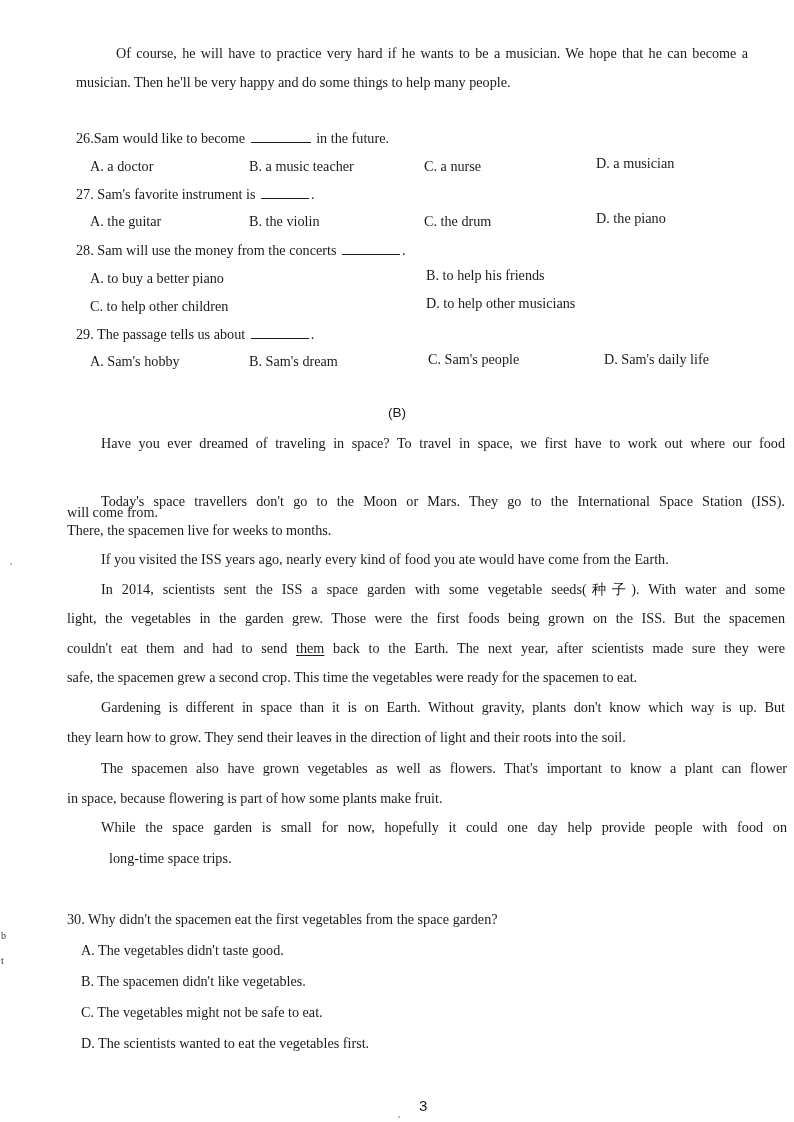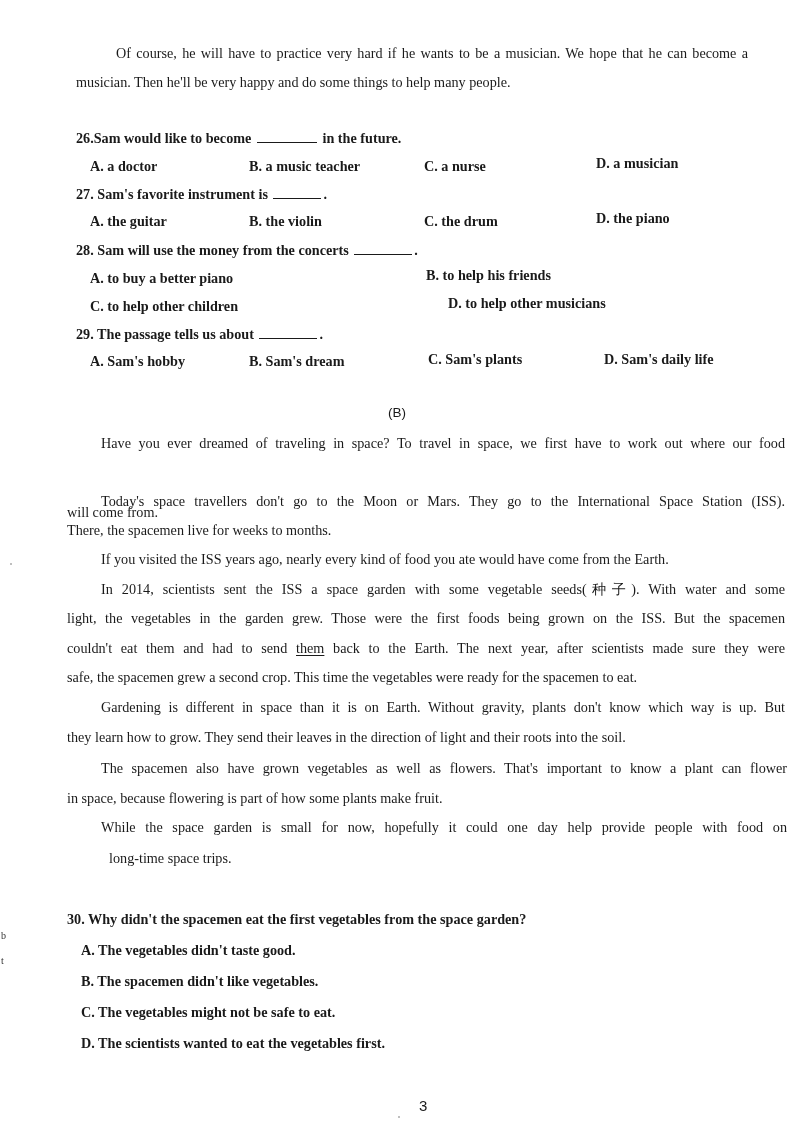--- a/index.html
+++ b/index.html
@@ -16,21 +16,21 @@
       color: #1a1a1a;
       font-size: 14.2px;
     }
     .page {
       position: absolute;
       left: 0; top: 0;
       width: 794px;
       height: 1122px;
       border-radius: 7px;
     }
-    .abs { position: absolute; white-space: nowrap; font-weight: bold; }
+    .abs { position: absolute; white-space: nowrap; }
     .para-line { position: absolute; white-space: nowrap; }
     .justify {
       position: absolute;
       text-align: justify;
       text-align-last: justify;
       white-space: nowrap;
     }
     .section-title {
       position: absolute;
       left: 0; width: 794px;
@@ -93,30 +93,30 @@
   <div class="abs" style="left:596px; top:210px;"><span>D.</span> <span>the piano</span></div>
 
   <div class="abs" style="left:76px; top:242px;">
     <span>28.</span>
     <span>Sam will use the money from the concerts</span>
     <span class="blank" style="width:58px;"></span><span>.</span>
   </div>
   <div class="abs" style="left:90px; top:270px;"><span>A.</span> <span>to buy a better piano</span></div>
   <div class="abs" style="left:426px; top:267px;"><span>B.</span> <span>to help his friends</span></div>
   <div class="abs" style="left:90px; top:298px;"><span>C.</span> <span>to help other children</span></div>
-  <div class="abs" style="left:448px; top:295px;"><span>D.</span> <span>to help other musicians</span></div>
+  <div class="abs" style="left:426px; top:295px;"><span>D.</span> <span>to help other musicians</span></div>
 
   <div class="abs" style="left:76px; top:326px;">
     <span>29.</span>
     <span>The passage tells us about</span>
     <span class="blank" style="width:58px;"></span><span>.</span>
   </div>
   <div class="abs" style="left:90px; top:353px;"><span>A.</span> <span>Sam's hobby</span></div>
   <div class="abs" style="left:249px; top:353px;"><span>B.</span> <span>Sam's dream</span></div>
-  <div class="abs" style="left:428px; top:351px;"><span>C.</span> <span>Sam's plants</span></div>
+  <div class="abs" style="left:428px; top:351px;"><span>C.</span> <span>Sam's people</span></div>
   <div class="abs" style="left:604px; top:351px;"><span>D.</span> <span>Sam's daily life</span></div>
 
   <div class="section-title" style="top:405px;">(B)</div>
 
   <div class="justify" style="left:101px; top:435px; width:684px;">Have you ever dreamed of traveling in space? To travel in space, we first have to work out where our food</div>
   <div class="para-line" style="left:67px; top:464px;margin-top:40px;">will come from.</div>
 
   <div class="justify" style="left:101px; top:493px; width:684px;">Today's space travellers don't go to the Moon or Mars. They go to the International Space Station (ISS).</div>
   <div class="para-line" style="left:101px; top:551px;">If you visited the ISS years ago, nearly every kind of food you ate would have come from the Earth.</div>
 

